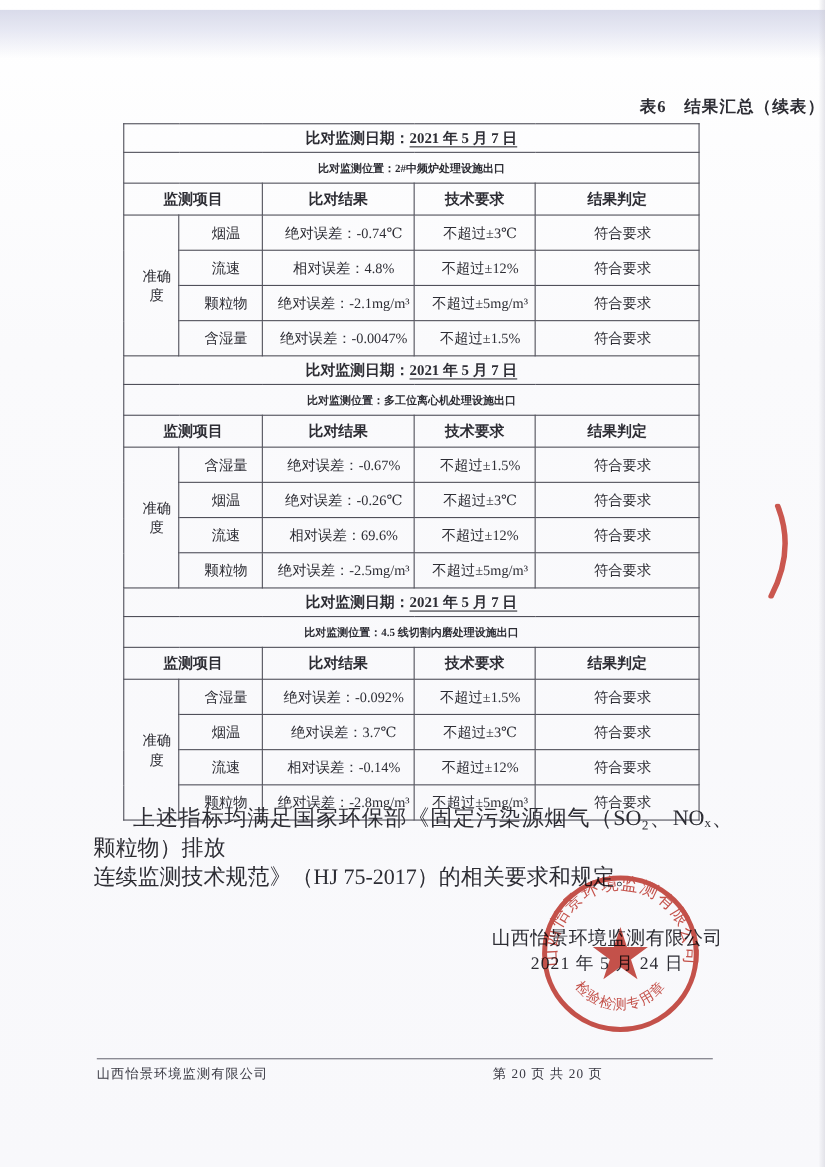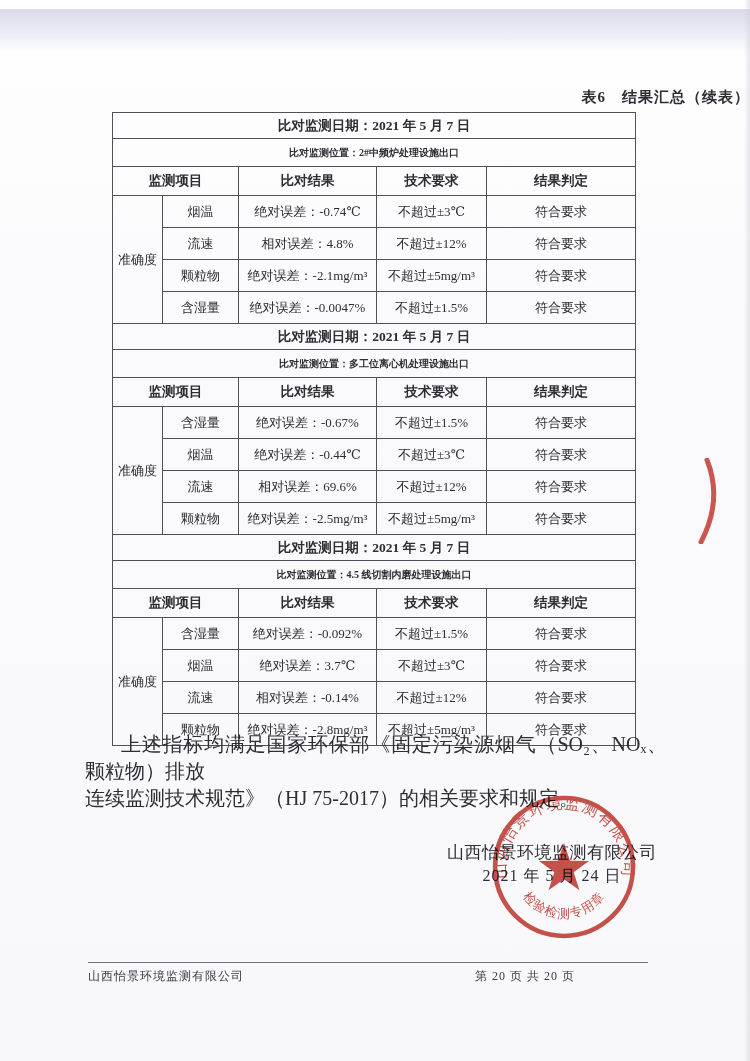--- a/index.html
+++ b/index.html
@@ -14,36 +14,36 @@
     background:linear-gradient(270deg,rgba(205,205,215,.5),rgba(205,205,215,0));}
   .title{position:absolute;top:88px;left:0;width:100%;text-align:right;
     font-size:15px;font-weight:bold;letter-spacing:1px;}
   table.report{position:absolute;left:112px;top:112px;width:523px;
     border-collapse:collapse;table-layout:fixed;}
   table.report td{border:1px solid #50505a;text-align:center;vertical-align:middle;
     font-size:13px;padding:0 2px;overflow:hidden;}
   tr.row-date td{height:25px;font-weight:bold;font-size:13.5px;}
   tr.row-loc  td{height:27px;font-weight:bold;font-size:10px;}
   tr.row-head td{height:28px;font-weight:bold;font-size:13.5px;}
-  tr.row-data td{height:31px;}
-  .u{text-underline-offset:3px;}
+  tr.row-data td{height:31px;padding-left:12px;}
+  .u{text-decoration:underline;text-underline-offset:3px;}
   .closing{position:absolute;left:85px;top:731px;width:582px;
     font-size:20px;line-height:27px;text-align:justify;}
   .closing .line1{display:block;text-indent:36px;}
   .closing .line2{display:block;}
   .sig-company{position:absolute;left:440px;top:841px;width:224px;
     text-align:center;font-size:17px;letter-spacing:.5px;}
   .sig-date{position:absolute;left:440px;top:866px;width:224px;
     text-align:center;font-size:16px;letter-spacing:1px;}
   .stamp{position:absolute;left:489px;top:792px;width:150px;height:150px;
     mix-blend-mode:multiply;opacity:.88;}
   .arc-mark{position:absolute;left:698px;top:458px;width:26px;height:86px;opacity:.85;}
   .footer-line{position:absolute;left:88px;top:962px;width:560px;height:1px;background:#70707a;}
   .footer-left{position:absolute;left:88px;top:968px;font-size:12px;color:#3a3a44;letter-spacing:1px;}
-  .footer-right{position:absolute;left:425px;top:968px;width:200px;text-align:center;
+  .footer-right{position:absolute;left:448px;top:968px;width:200px;text-align:left;
     font-size:12px;color:#3a3a44;letter-spacing:1px;}
 </style>
 </head>
 <body>
 
 <div class="page">
   <div class="top-band"></div>
   <div class="right-edge"></div>
 
   <div class="title">表6　结果汇总（续表）</div>
@@ -110,21 +110,21 @@
     </tr>
     <tr class="row-data">
       <td rowspan="4">准确度</td>
       <td>含湿量</td>
       <td>绝对误差：-0.67%</td>
       <td>不超过±1.5%</td>
       <td>符合要求</td>
     </tr>
     <tr class="row-data">
       <td>烟温</td>
-      <td>绝对误差：-0.44℃</td>
+      <td>绝对误差：-0.26℃</td>
       <td>不超过±3℃</td>
       <td>符合要求</td>
     </tr>
     <tr class="row-data">
       <td>流速</td>
       <td>相对误差：69.6%</td>
       <td>不超过±12%</td>
       <td>符合要求</td>
     </tr>
     <tr class="row-data">

